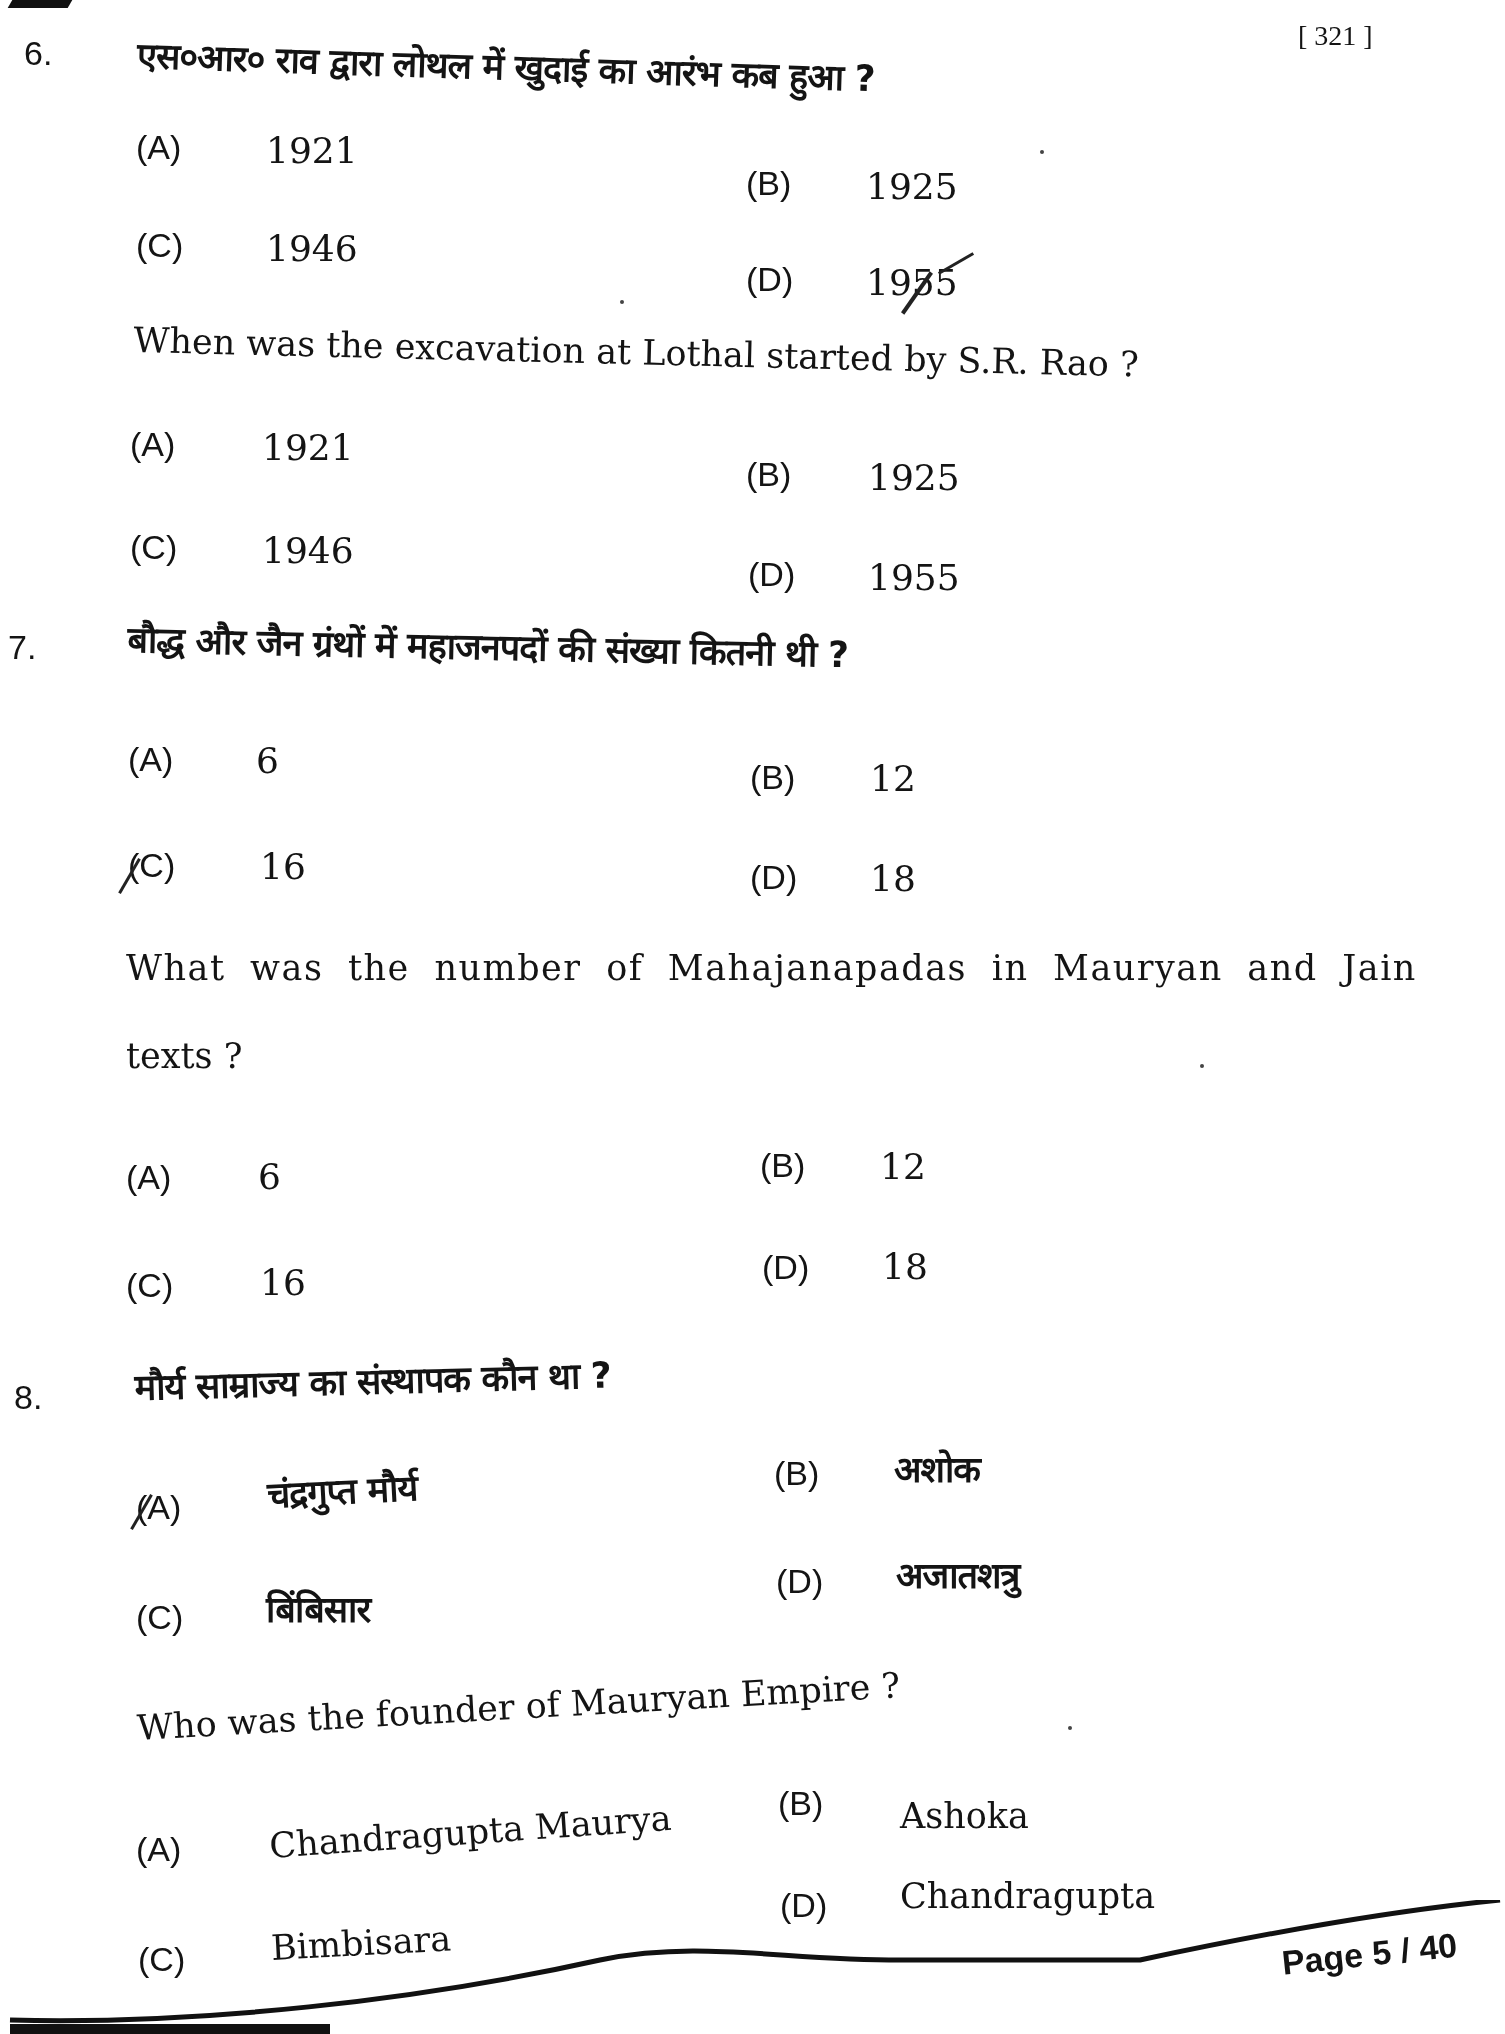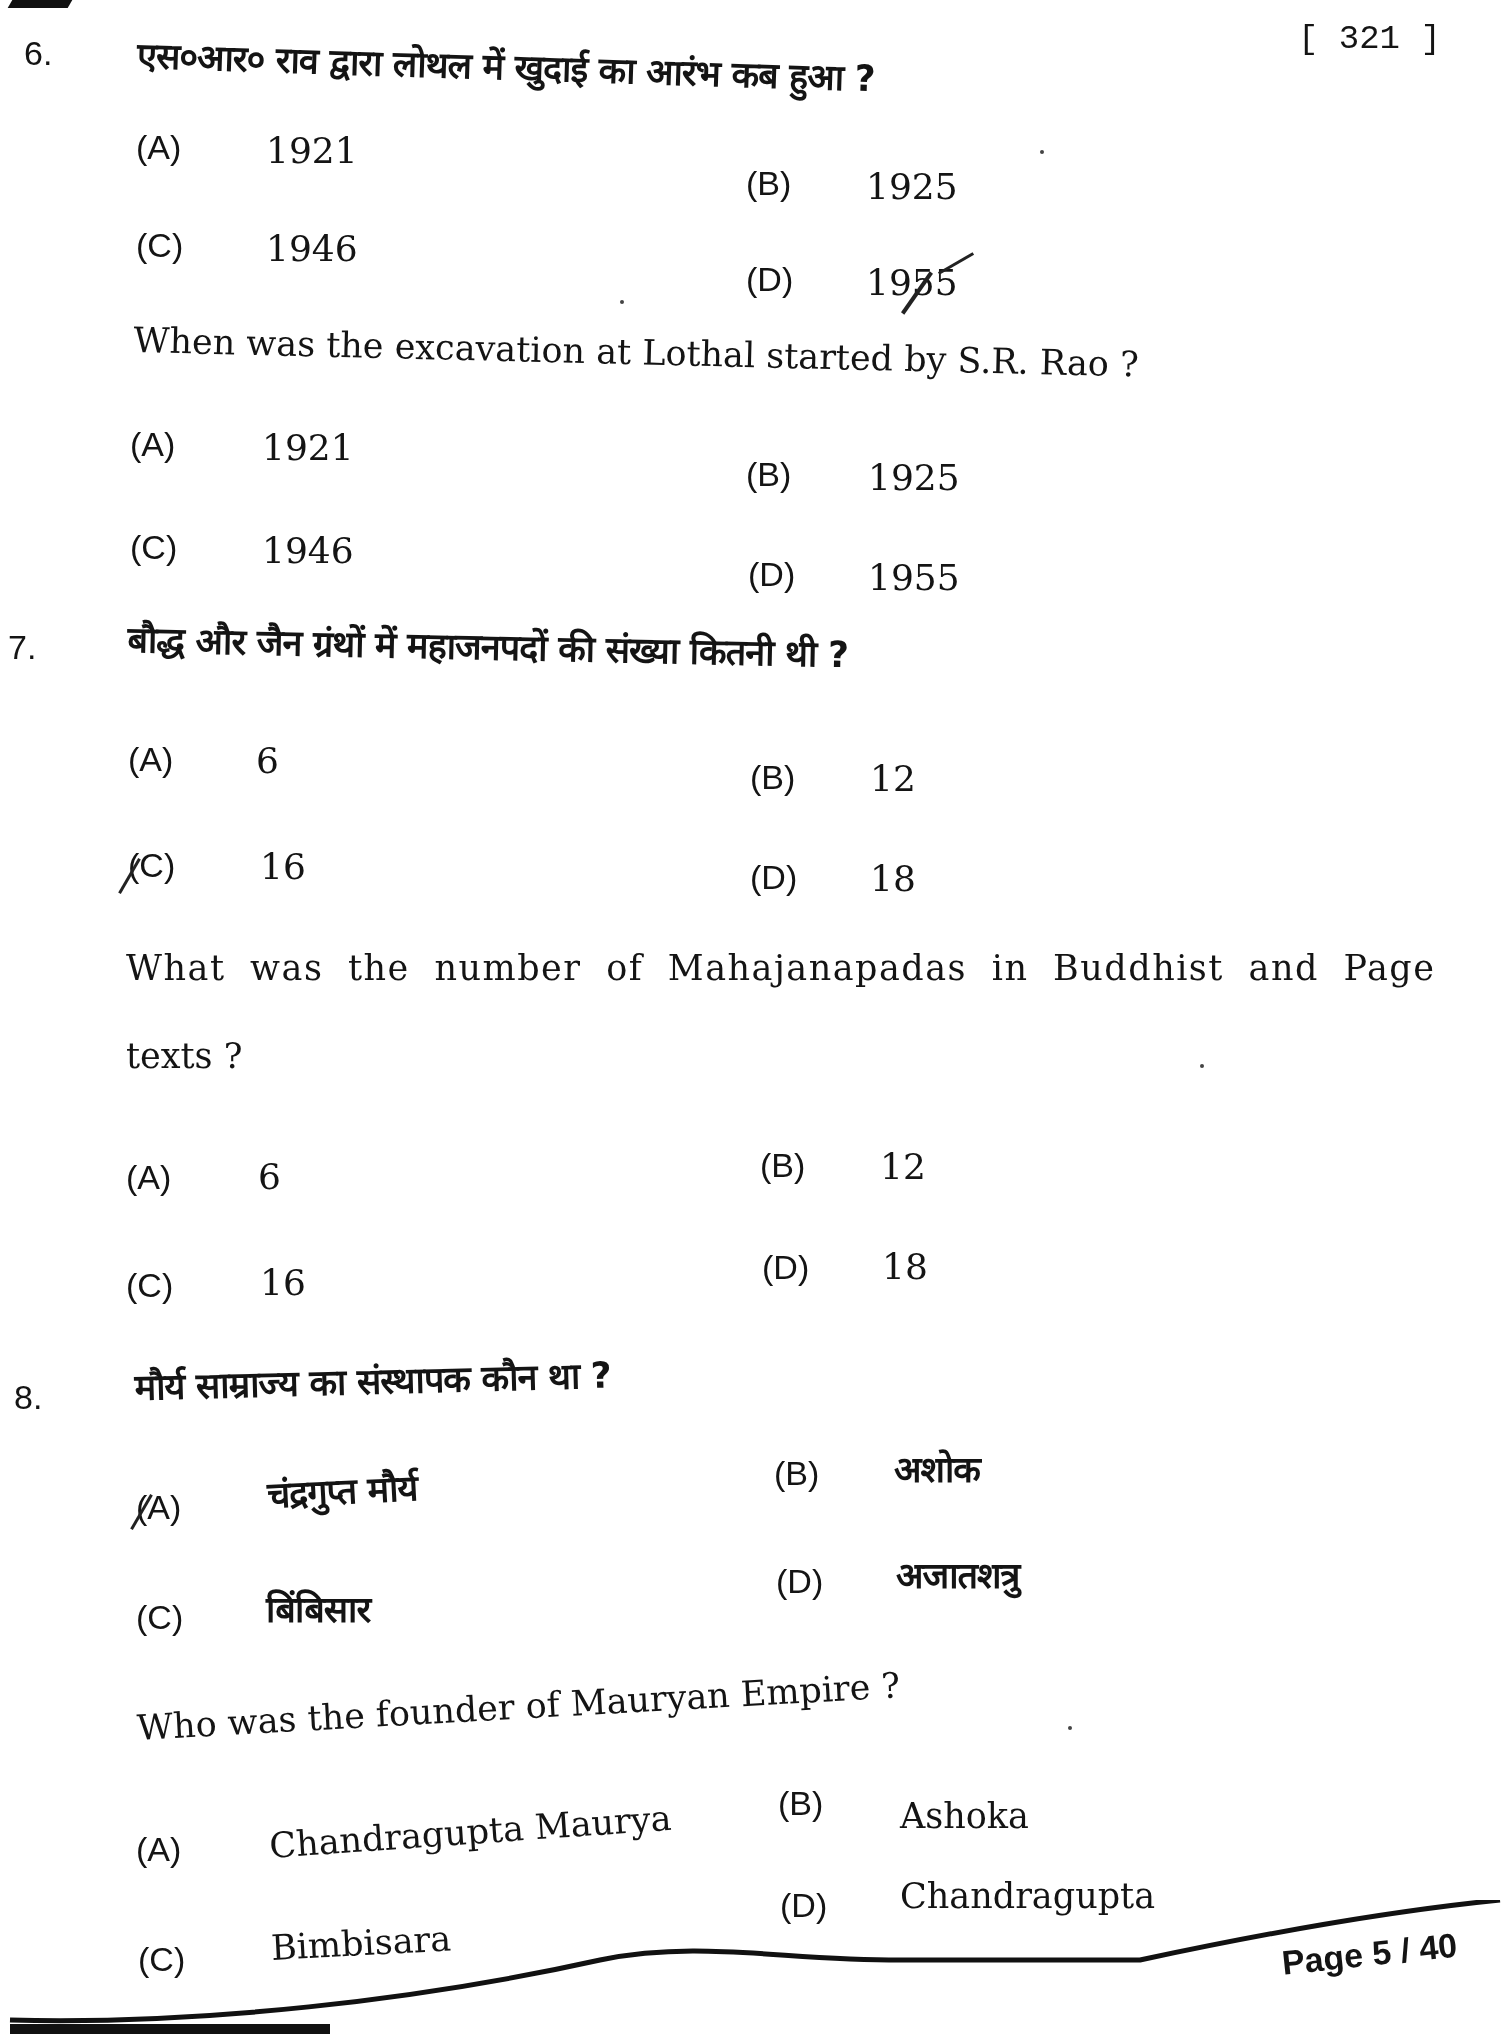--- a/index.html
+++ b/index.html
@@ -7,21 +7,21 @@
       width: 1505px; height: 2034px; position: relative; overflow: hidden;
       background: #ffffff; color: #141414;
       font-family: "DejaVu Serif", "Liberation Serif", serif;
     }
     .abs { position: absolute; white-space: nowrap; }
     .qnum { font-size: 34px; font-family: "Liberation Sans", sans-serif; }
     .hi { font-size: 36px; font-family: "DejaVu Sans", sans-serif; font-weight: bold; letter-spacing: -1px; }
     .en { font-size: 35px; font-family: "DejaVu Serif", serif; }
     .lbl { font-size: 34px; font-family: "Liberation Sans", sans-serif; }
     .val { font-size: 36px; font-family: "DejaVu Serif", serif; }
-    .code { font-size: 34px; font-family: Liberation Mono, monospace; }
+    .code { font-size: 28px; font-family: Liberation Serif, serif; }
     .page { font-size: 34px; font-family: "Liberation Sans", sans-serif; font-weight: bold; }
     .tick { position:absolute; width:4px; height:4px; background:#444; border-radius:50%; }
   </style>
 </head>
 <body>
 
 <div class="abs" style="left:10px;top:0;width:60px;height:8px;background:#111;transform:skewX(-30deg);"></div>
 
 <div class="abs code" style="left:1298px;top:20px;">[ 321 ]</div>
 
@@ -59,21 +59,21 @@
   <div class="abs lbl" style="left:128px;top:740px;">(A)</div>
   <div class="abs val" style="left:256px;top:740px;">6</div>
   <div class="abs lbl" style="left:750px;top:758px;">(B)</div>
   <div class="abs val" style="left:870px;top:758px;">12</div>
   <div class="abs lbl" style="left:128px;top:846px;">(C)</div>
   <div class="abs" style="left:128px;top:856px;width:3px;height:40px;background:#222;transform:rotate(30deg);"></div>
   <div class="abs val" style="left:260px;top:846px;">16</div>
   <div class="abs lbl" style="left:750px;top:858px;">(D)</div>
   <div class="abs val" style="left:870px;top:858px;">18</div>
 
-  <div class="abs en" style="left:126px;top:948px;letter-spacing:1.5px;word-spacing:12px;">What was the number of Mahajanapadas in Buddhist and Page</div>
+  <div class="abs en" style="left:126px;top:948px;letter-spacing:1.5px;word-spacing:12px;">What was the number of Mahajanapadas in Mauryan and Jain</div>
   <div class="abs en" style="left:126px;top:1036px;">texts ?</div>
 
   <div class="abs lbl" style="left:126px;top:1158px;">(A)</div>
   <div class="abs val" style="left:258px;top:1156px;">6</div>
   <div class="abs lbl" style="left:760px;top:1146px;">(B)</div>
   <div class="abs val" style="left:880px;top:1146px;">12</div>
   <div class="abs lbl" style="left:126px;top:1266px;">(C)</div>
   <div class="abs val" style="left:260px;top:1262px;">16</div>
   <div class="abs lbl" style="left:762px;top:1248px;">(D)</div>
   <div class="abs val" style="left:882px;top:1246px;">18</div>

